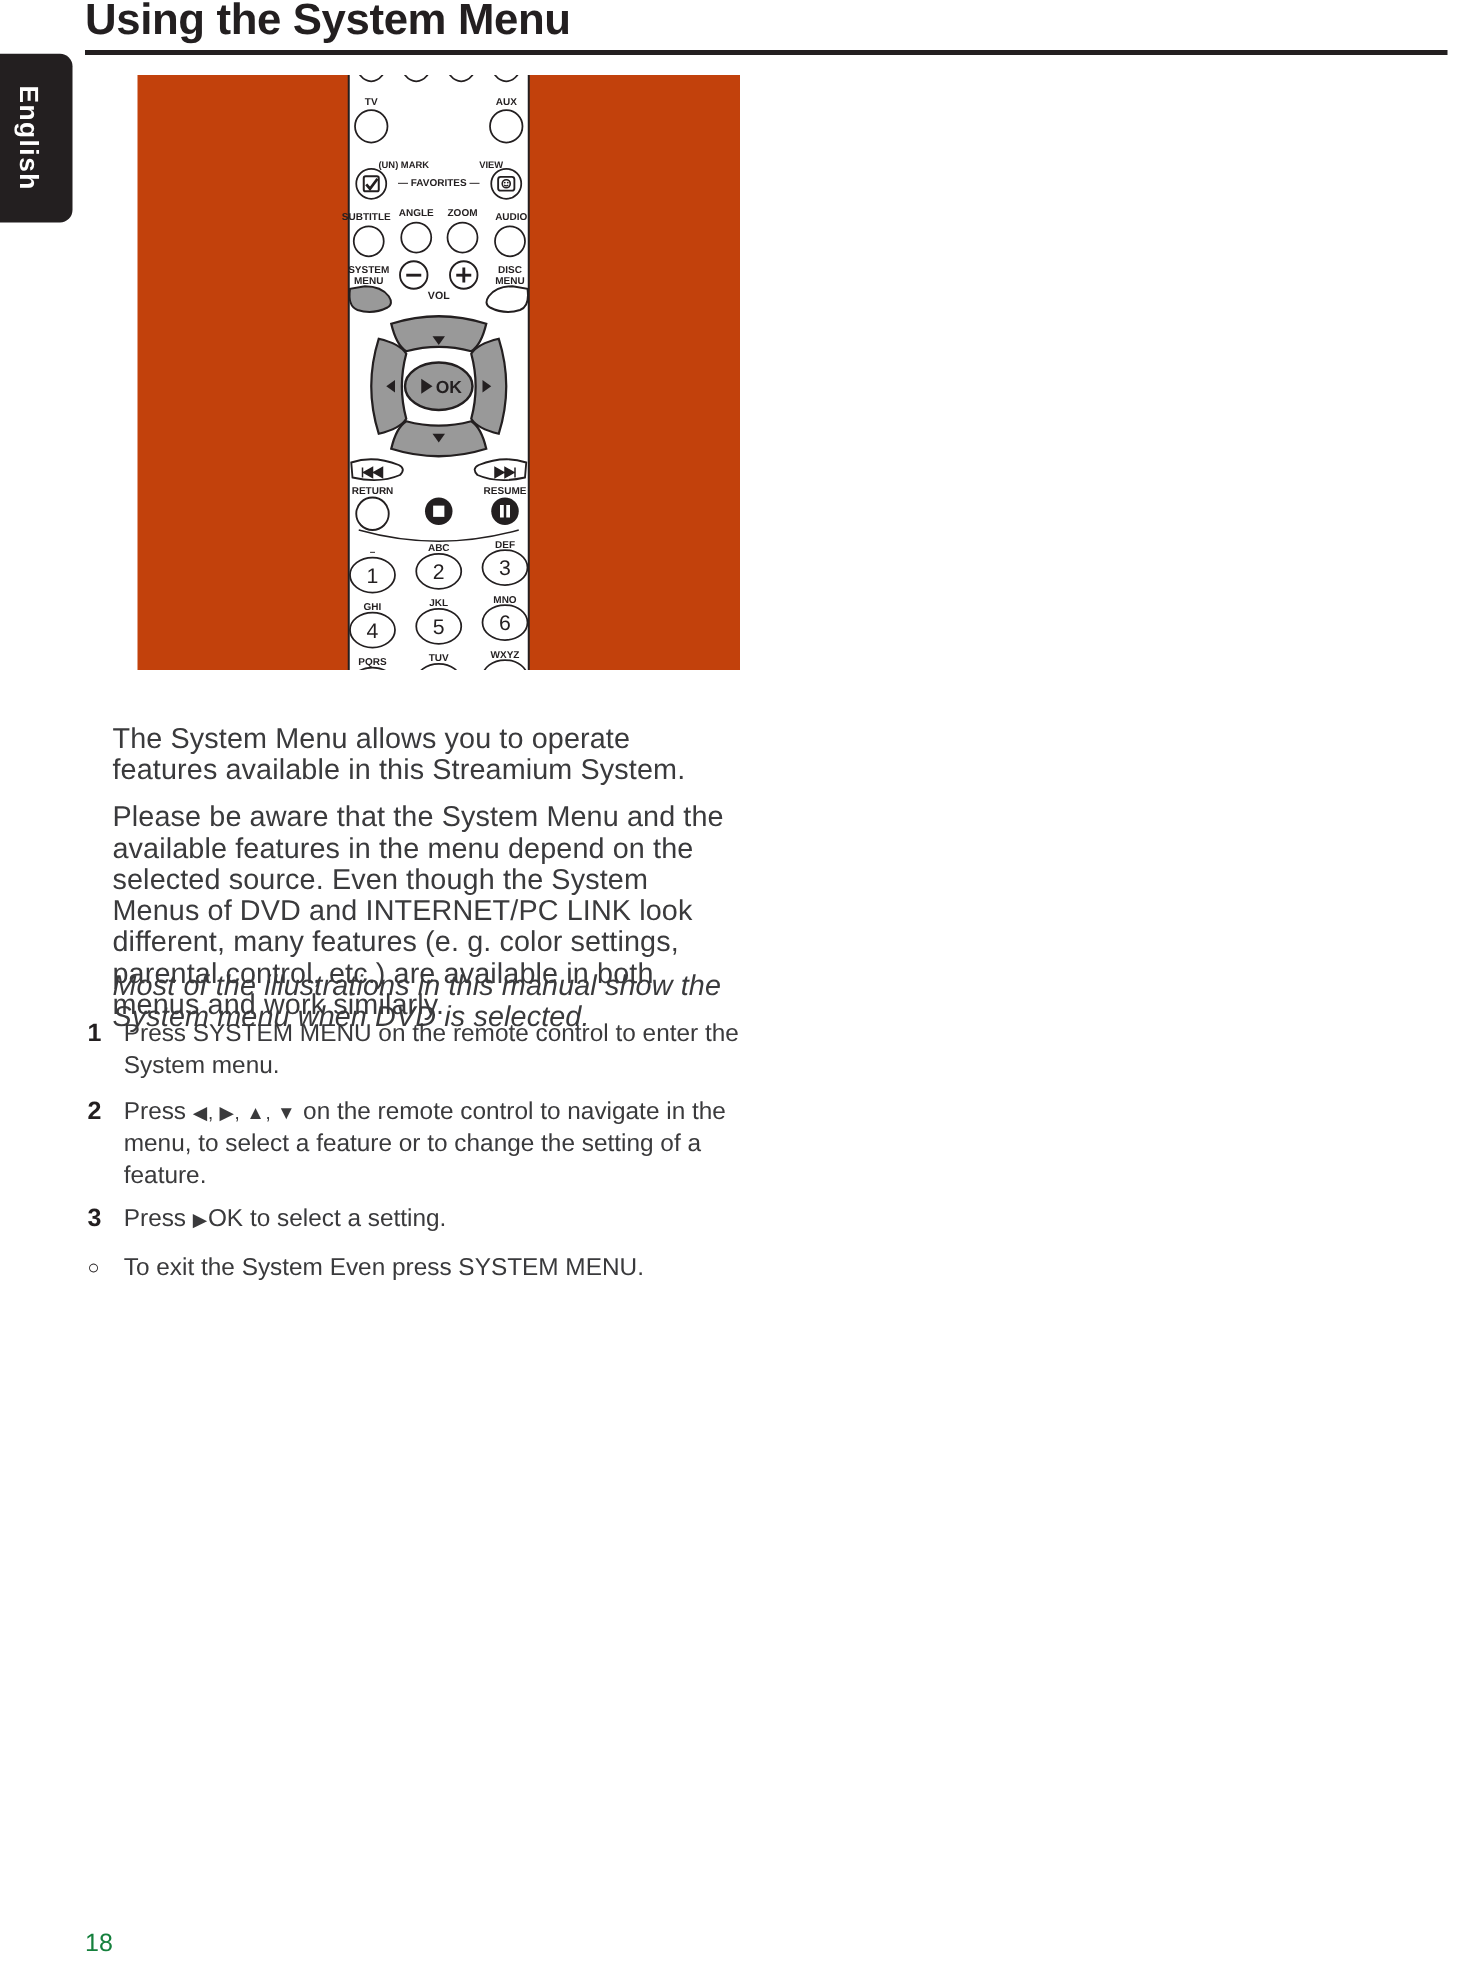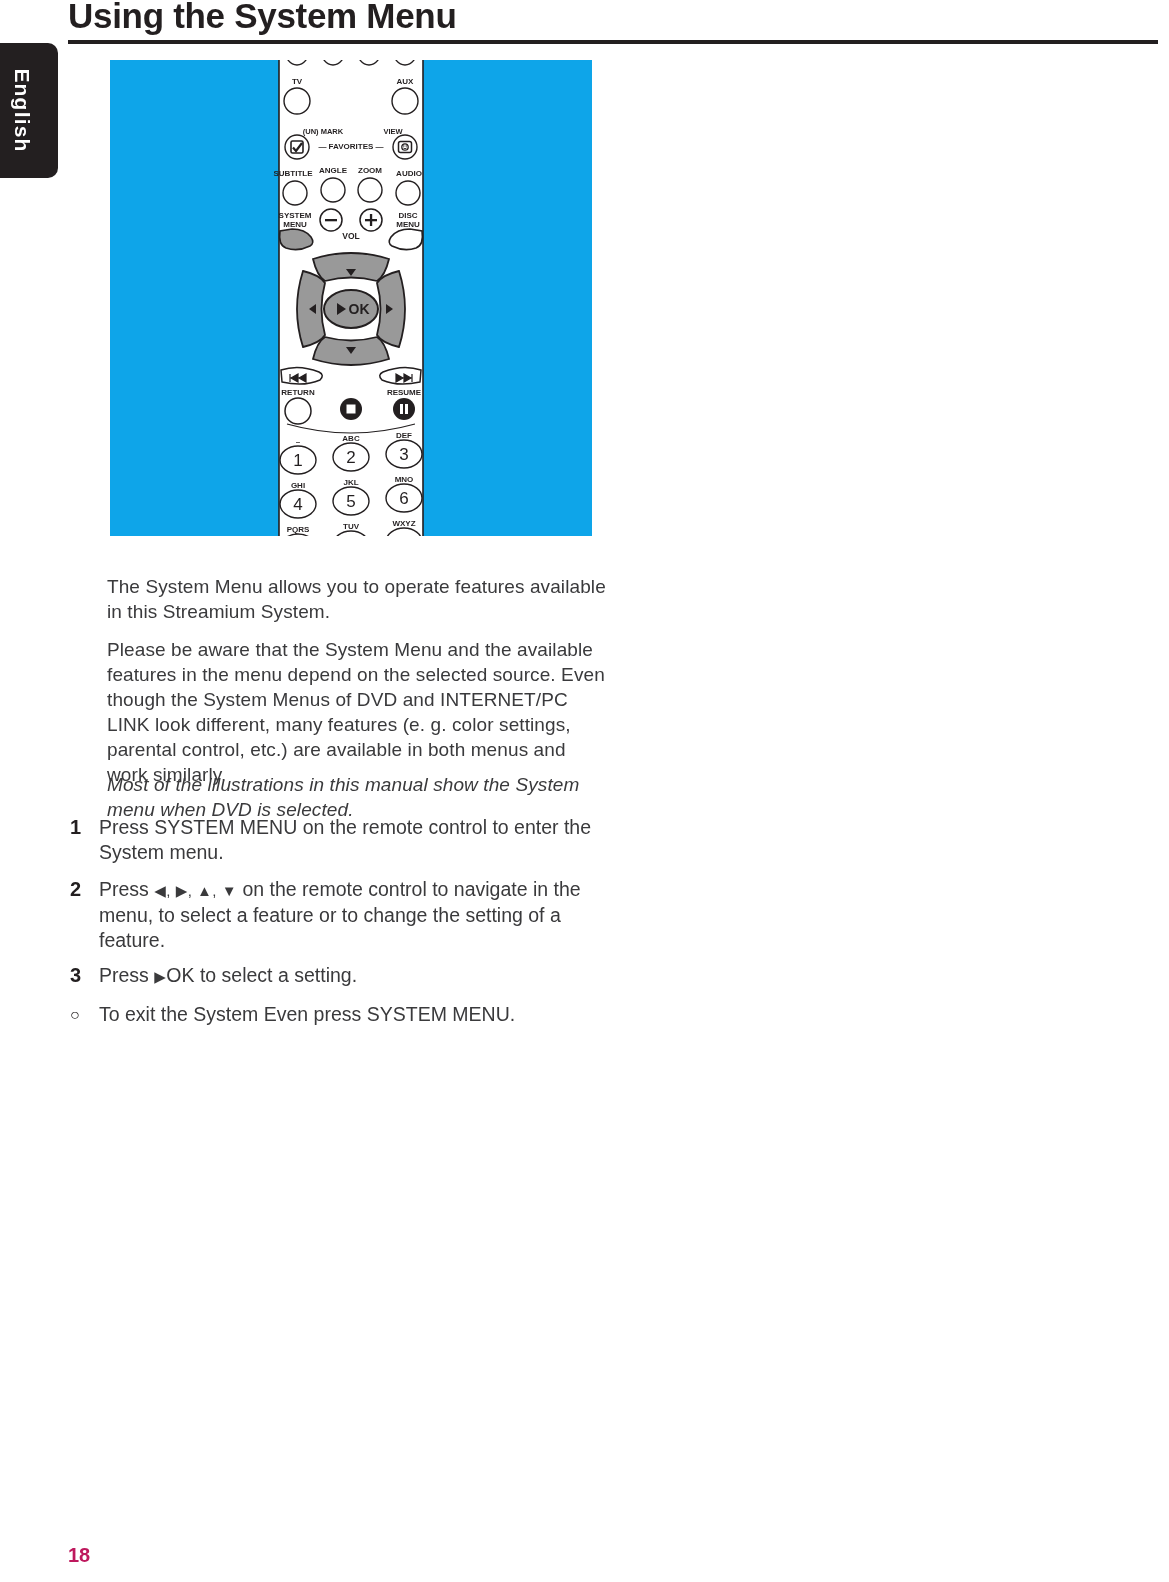--- a/index.html
+++ b/index.html
@@ -62,38 +62,38 @@
     background: #231f20;
   }
 
   
   #figure {
     position: absolute;
     left: 110px;
     top: 60px;
     width: 482px;
     height: 476px;
-    background: #0ea5e9;
+    background: #c2410c;
     overflow: hidden;
   }
   #remote {
     position: absolute;
     left: 50%;
     top: -34px;
     margin-left: -86px;
     width: 172px;
   }
   #remote svg { display: block; }
 
   
   .para {
     position: absolute;
-    left: 107px;
+    left: 90px;
     width: 500px;
-    font-size: 19px;
+    font-size: 23px;
     line-height: 25px;
     color: #3a3a3c;
     letter-spacing: 0.1px;
   }
   #para-1 { top: 555px; }
   #para-2 { top: 618px; }
   #para-3 { top: 753px; font-style: italic; }
 
   .step {
     position: absolute;
@@ -124,22 +124,22 @@
   #step-bullet .marker { font-size: 16px; line-height: 25px; }
 
   .glyph { font-size: 15px; letter-spacing: 0.5px; }
 
   
   #page-number {
     position: absolute;
     left: 68px;
     top: 1544px;
     font-size: 20px;
-    font-weight: bold;
-    color: #be185d;
+    font-weight: normal;
+    color: #15803d;
   }
 </style>
 </head>
 <body>
 
 <div id="lang-tab">
   <div class="lang-text">English</div>
 </div>
 
 <div id="page-title">Using the System Menu</div>

